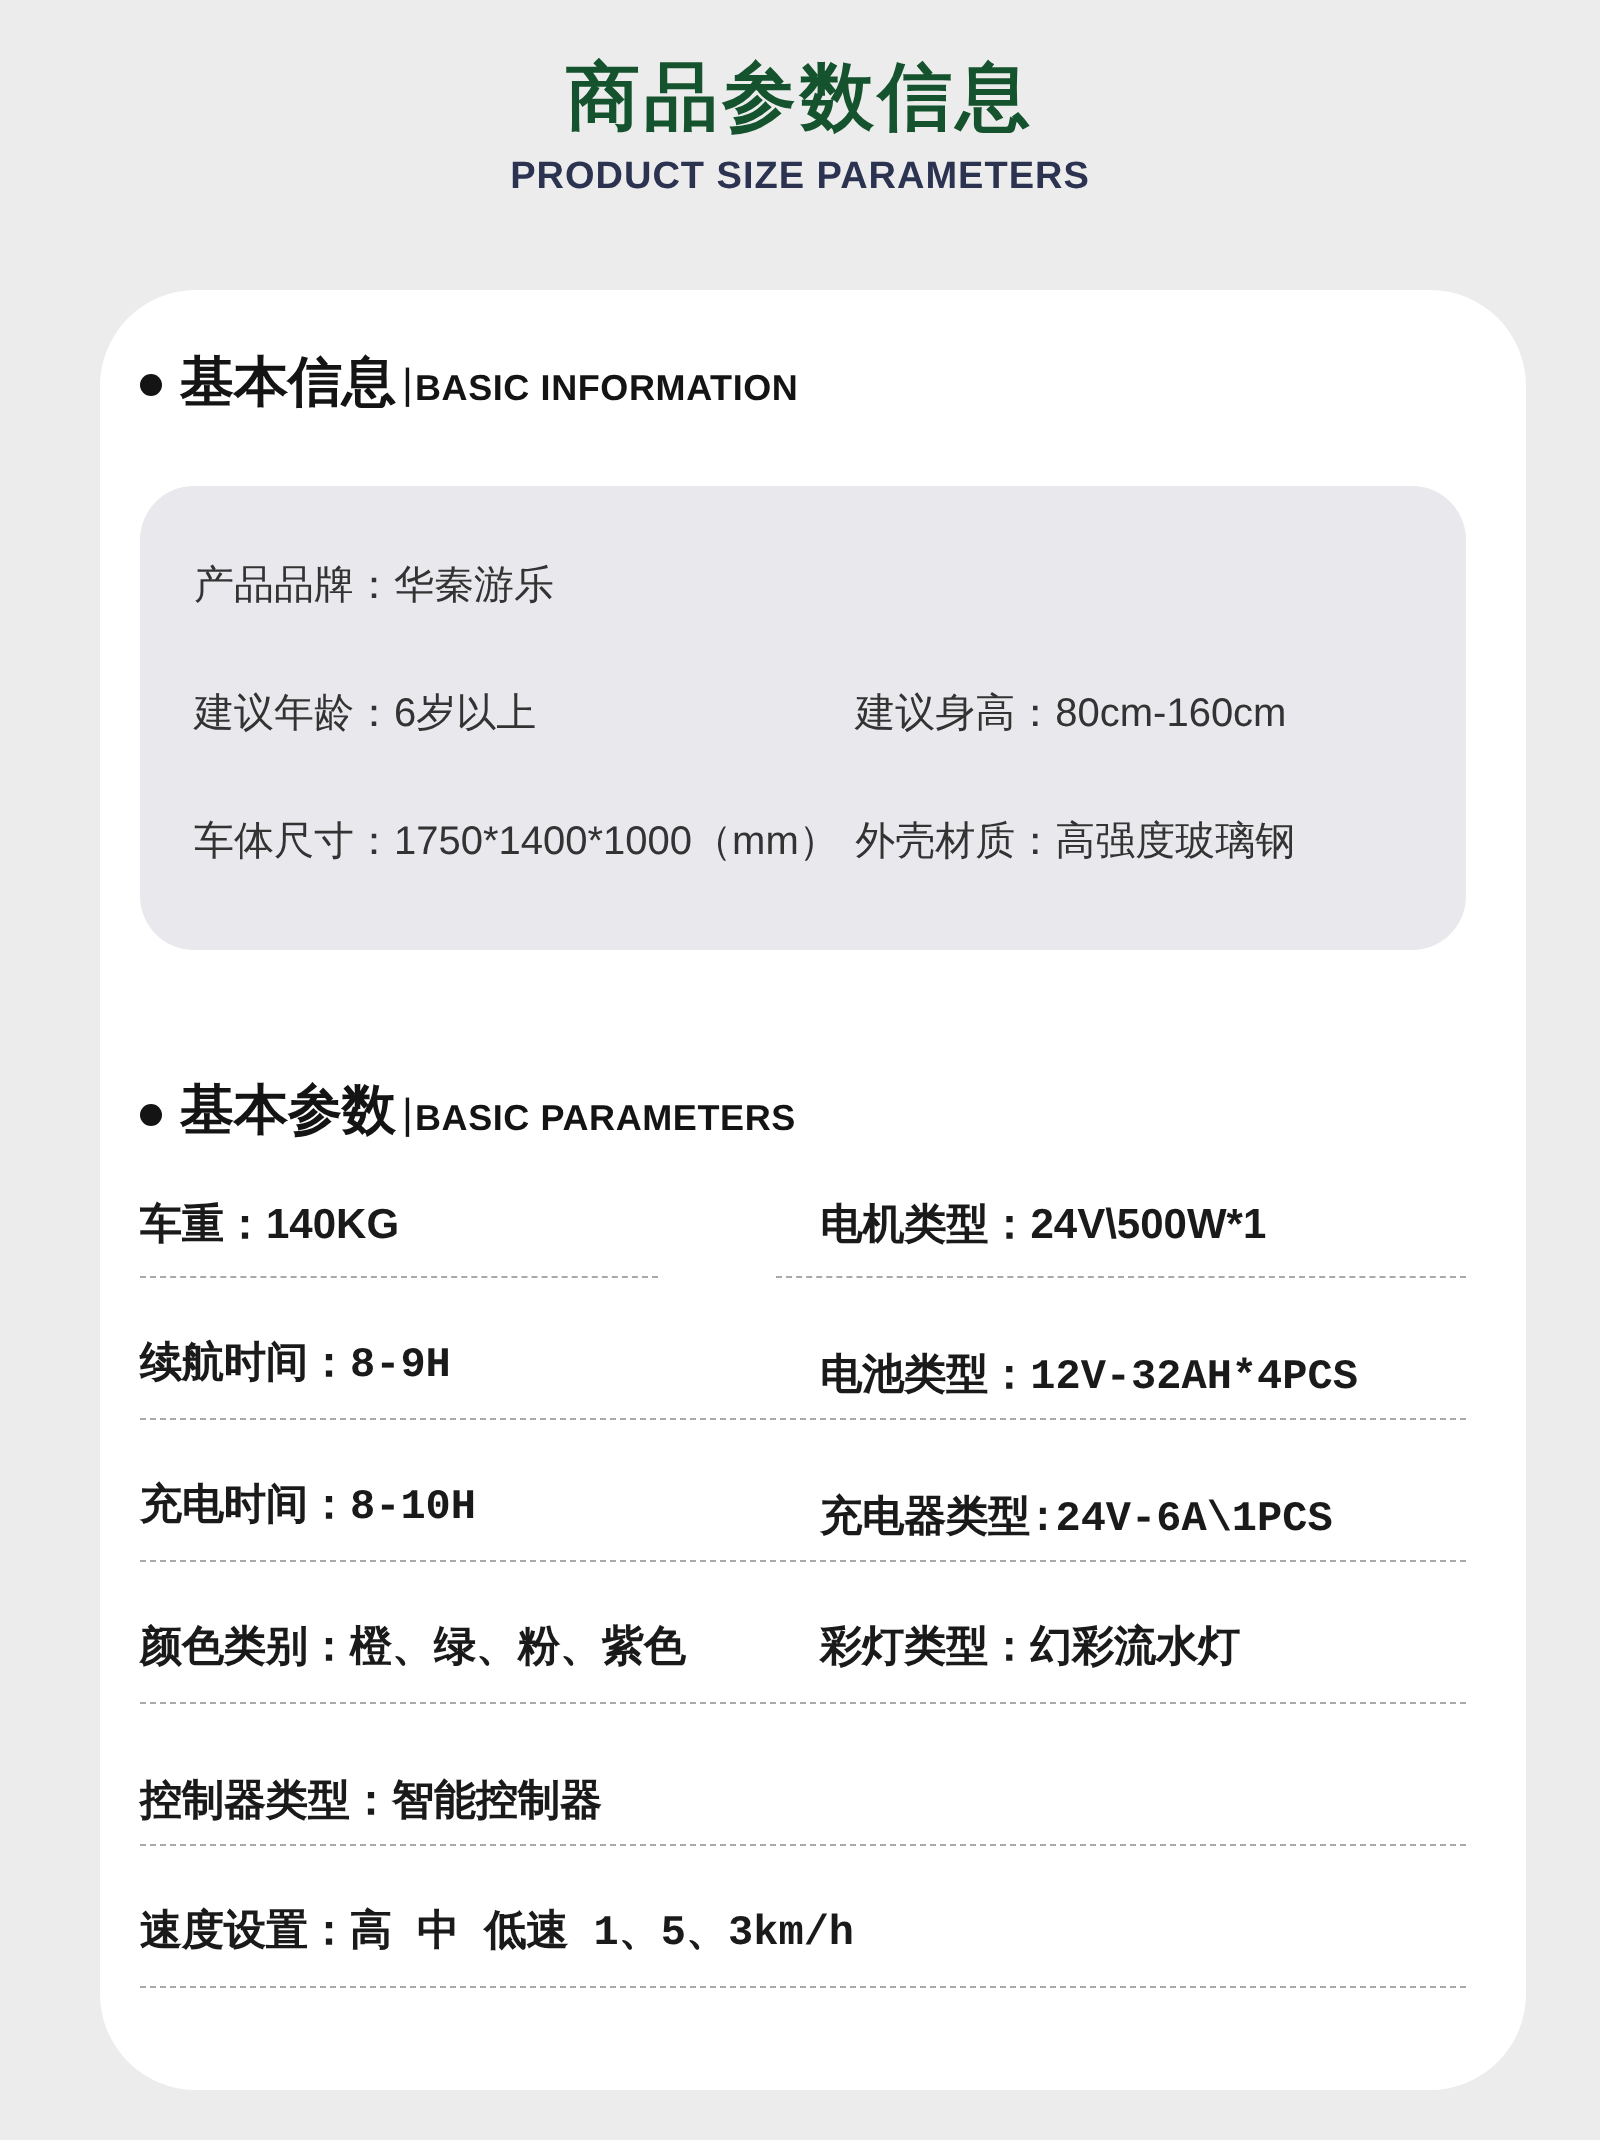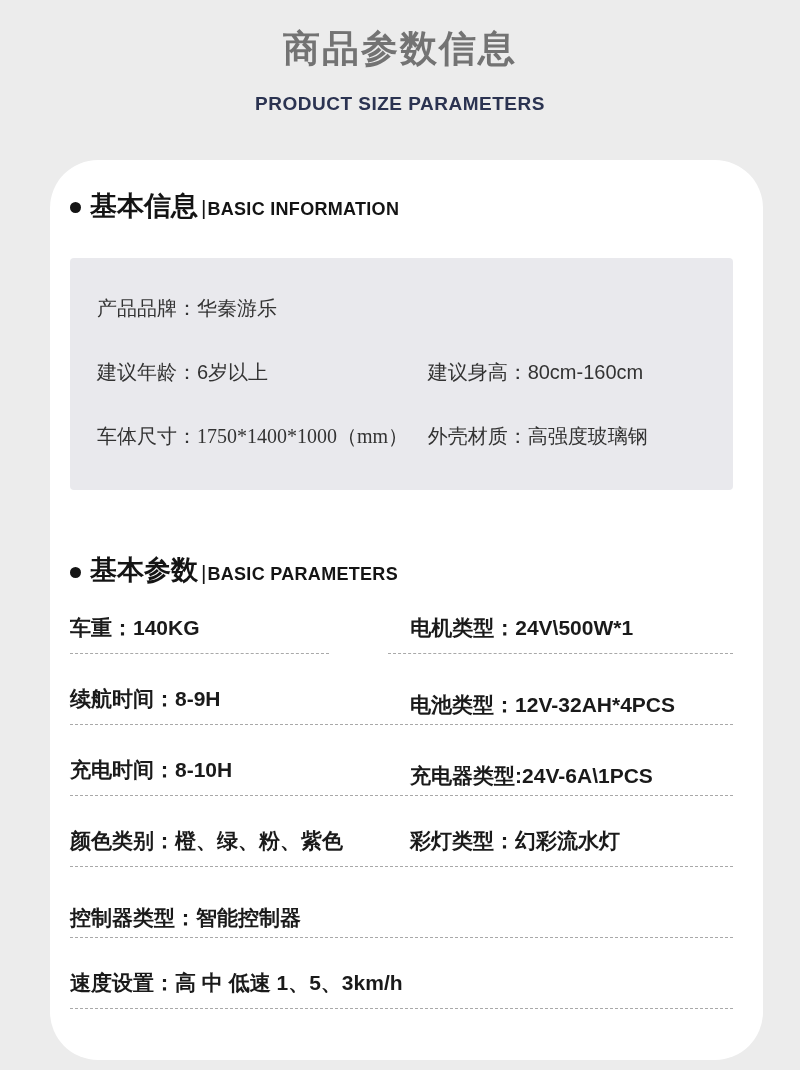--- a/index.html
+++ b/index.html
@@ -8,25 +8,25 @@
     background:#ECECEC;
     font-family:"Liberation Sans","DejaVu Sans",sans-serif;
     color:#1A1A1A;
     overflow:hidden;
   }
 
   
   .page-header { padding-top:24px; text-align:center; }
   .page-title {
     font-size:37px; font-weight:800; letter-spacing:2px;
-    color:#737373;
+    color:#14532d;
   }
   .page-subtitle {
     font-size:19px; font-weight:600; letter-spacing:0.5px;
-    color:#2B3351; margin-top:19px;
+    color:#2B3351; margin-top:4px;
   }
 
   
   .card {
     width:713px; height:900px;
     margin:45px 0 0 50px;
     background:#ffffff;
     border-radius:48px;
     padding:30px 30px 0 20px;
   }
@@ -38,35 +38,36 @@
     width:11px; height:11px; border-radius:50%;
     background:#141414; margin:0 9px 9px 0; flex:0 0 auto;
   }
   .sec-zh { font-size:27px; font-weight:800; color:#141414; line-height:1.2; }
   .sec-sep { font-size:21px; font-weight:400; color:#141414; margin:0 1px 2px 3px; }
   .sec-en { font-size:18px; font-weight:700; color:#141414; margin-bottom:2px; letter-spacing:0.3px; }
 
   
   .info-box {
     background:#E9E9ED;
-    border-radius:4px;
+    border-radius:27px;
     margin-top:36px;
     padding:36px 18px 40px 27px;
   }
   .info-row { display:flex; margin-bottom:36px; font-size:20px; font-weight:500; color:#333; line-height:28px; }
-  .info-row:last-child { margin-bottom:0;font-family:Liberation Serif, serif; }
+  .info-row:last-child { margin-bottom:0; }
   .info-left { width:53.5%; }
   .info-right { flex:1; }
 
   
   .params { margin-top:26px; font-size:21px; font-weight:600; color:#1A1A1A; }
   .p-row { display:flex; margin-bottom:30px; line-height:30px; }
   .p-row.full {
     border-bottom:1.5px dashed #A9A9A9;
     padding-bottom:10px;
+    font-family:Liberation Mono, monospace;
   }
   .full .p-left { width:51.3%; }
   .full .p-right { flex:1; }
   .split .p-left {
     width:39%; margin-right:9%;
     border-bottom:1.5px dashed #A9A9A9; padding-bottom:10px;
   }
   .split .p-right {
     flex:1;
     border-bottom:1.5px dashed #A9A9A9; padding-bottom:10px;

